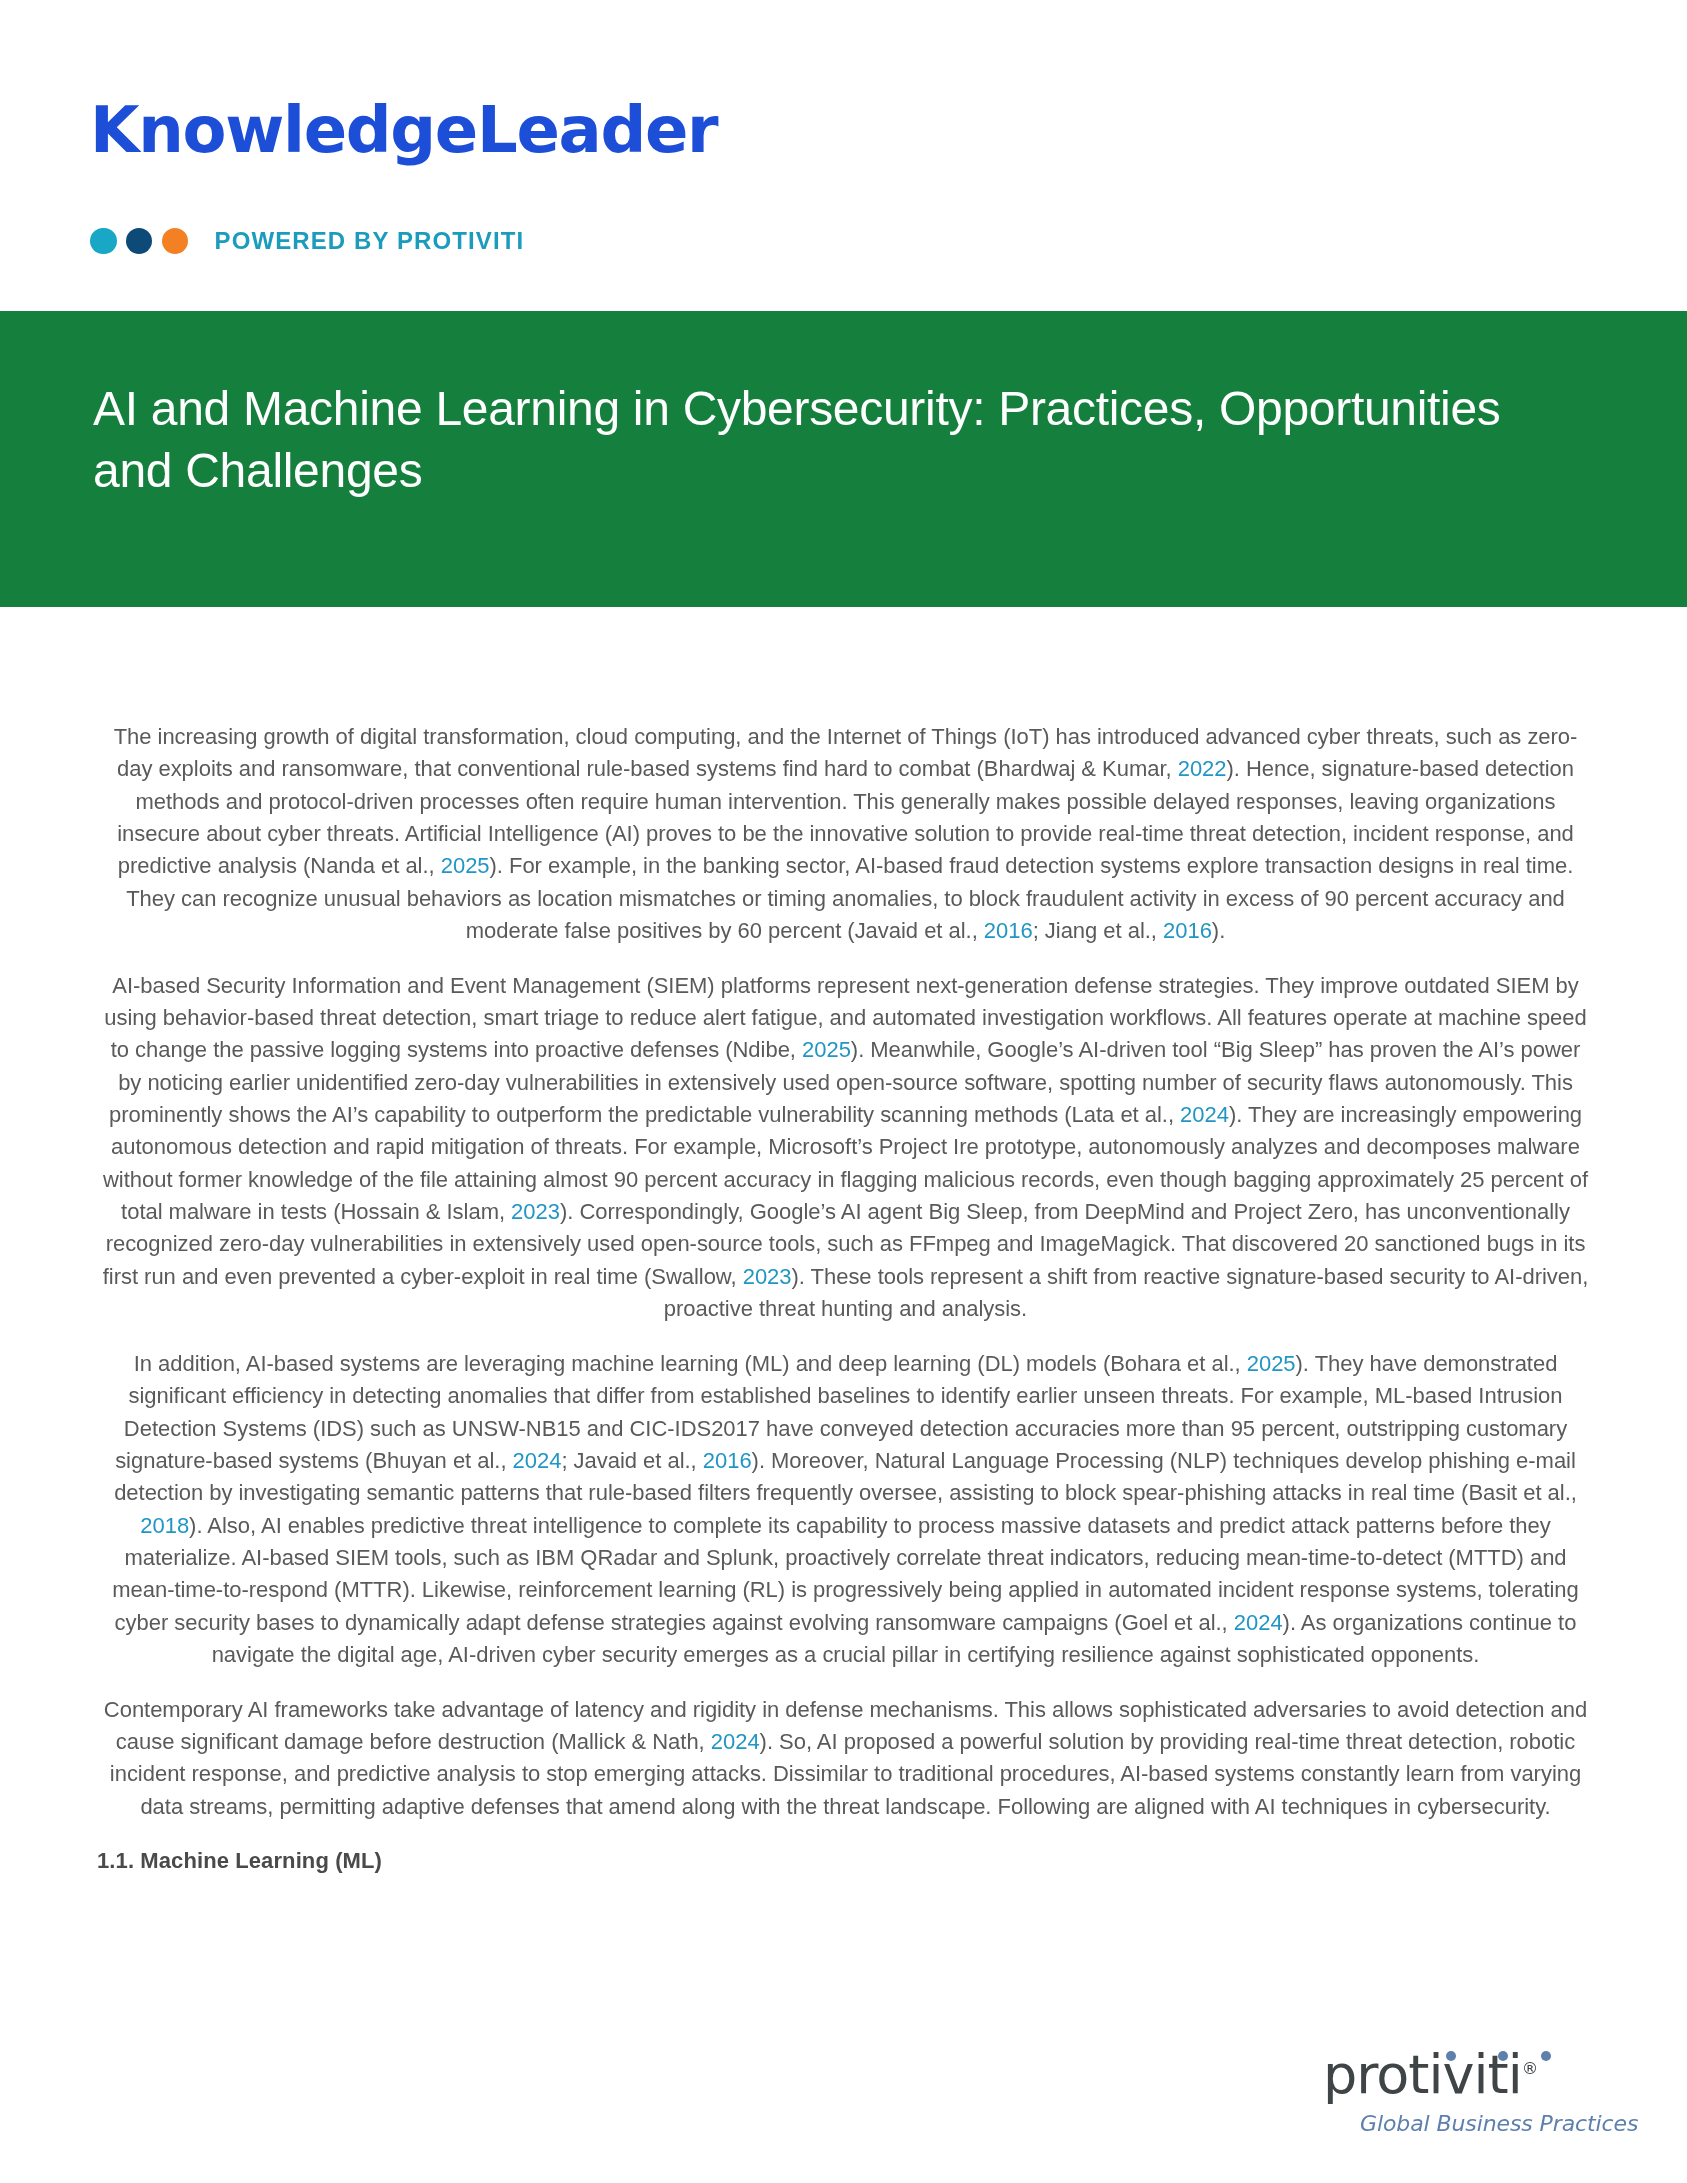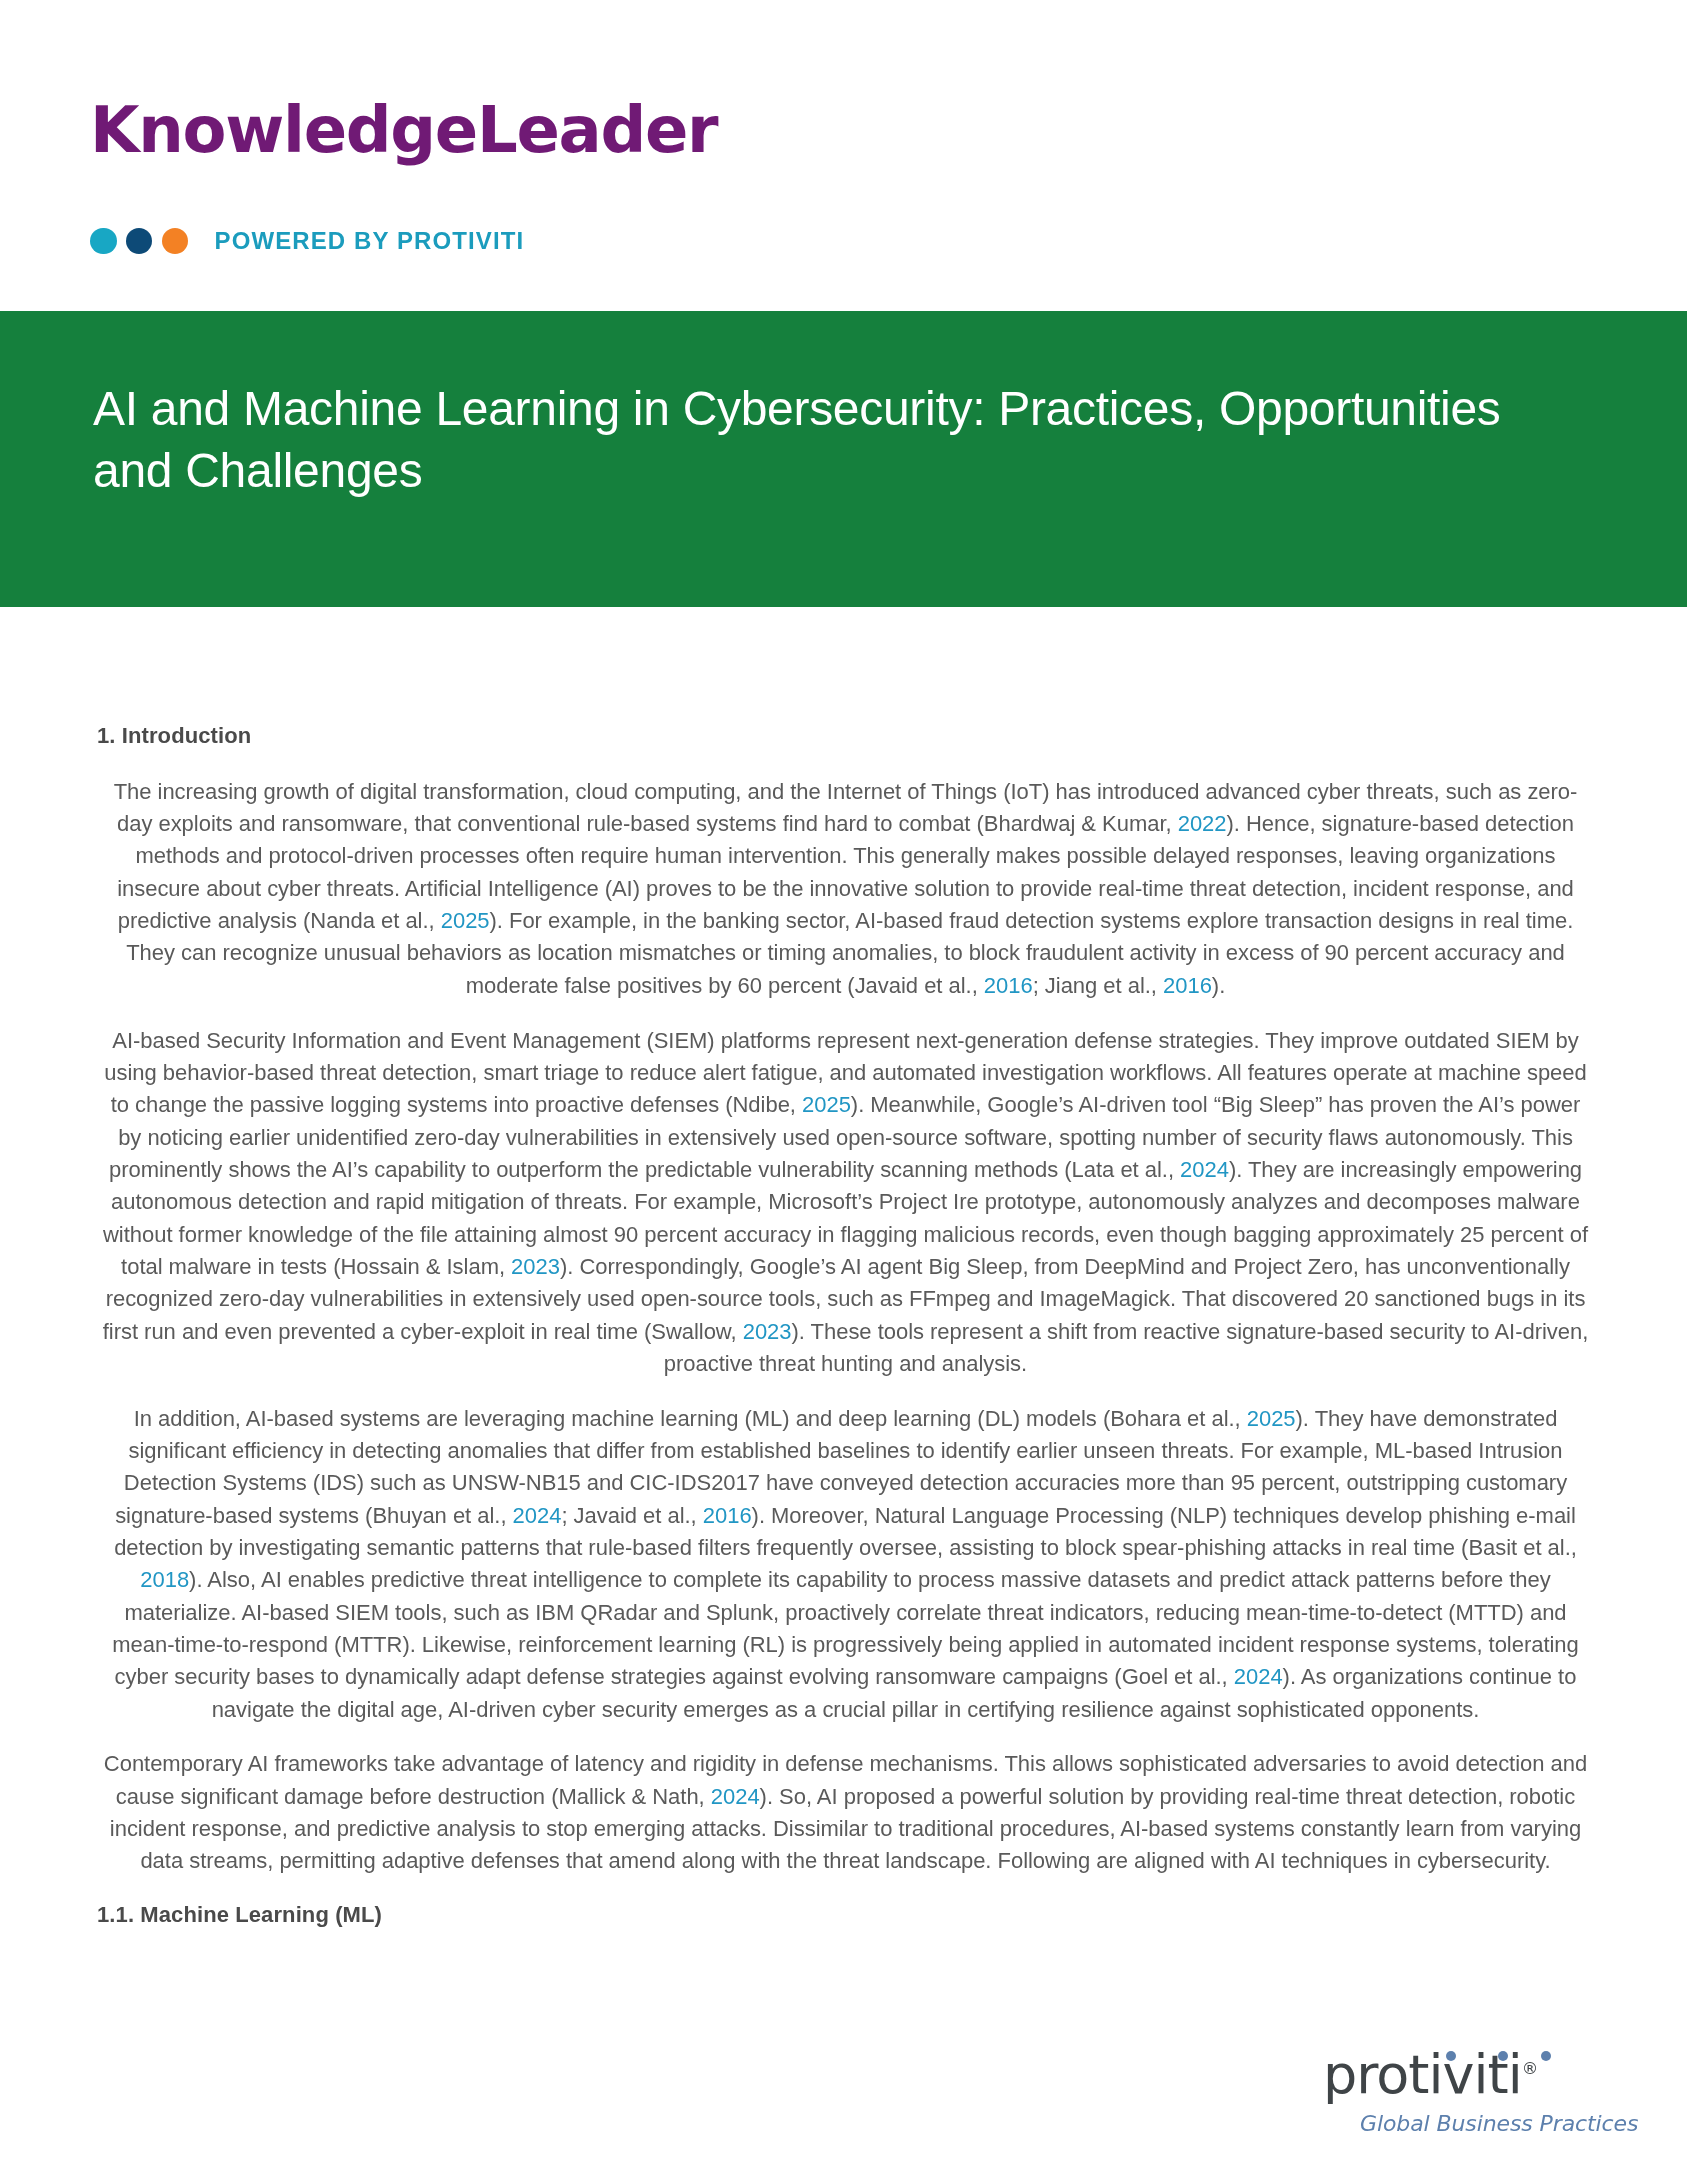--- a/index.html
+++ b/index.html
@@ -35,21 +35,21 @@
   }
   .brand-wordmark {
     position: absolute;
     left: 90px;
     top: 98px;
     font-family: "DejaVu Sans", sans-serif;
     font-size: 64px;
     font-weight: 700;
     letter-spacing: -1.3px;
     line-height: 1;
-    color: #701a75;
+    color: #1d4ed8;
     white-space: nowrap;
   }
   .brand-sub {
     position: absolute;
     left: 90px;
     top: 224px;
     height: 34px;
     display: flex;
     align-items: center;
   }
@@ -195,21 +195,20 @@
       <span class="powered-by">POWERED BY PROTIVITI</span>
     </div>
   </div>
 
   <div class="title-banner">
     <div class="doc-title">AI and Machine Learning in Cybersecurity: Practices, Opportunities and Challenges</div>
   </div>
 
   <div class="content">
 
-    <div class="sec-heading">1. Introduction</div>
 
     <p class="body-par">The increasing growth of digital transformation, cloud computing, and the Internet of Things (IoT) has introduced advanced cyber threats, such as zero-day exploits and ransomware, that conventional rule-based systems find hard to combat (Bhardwaj &amp; Kumar, <span class="cite">2022</span>). Hence, signature-based detection methods and protocol-driven processes often require human intervention. This generally makes possible delayed responses, leaving organizations insecure about cyber threats. Artificial Intelligence (AI) proves to be the innovative solution to provide real-time threat detection, incident response, and predictive analysis (Nanda et al., <span class="cite">2025</span>). For example, in the banking sector, AI-based fraud detection systems explore transaction designs in real time. They can recognize unusual behaviors as location mismatches or timing anomalies, to block fraudulent activity in excess of 90 percent accuracy and moderate false positives by 60 percent (Javaid et al., <span class="cite">2016</span>; Jiang et al., <span class="cite">2016</span>).</p>
     <p class="body-par">AI-based Security Information and Event Management (SIEM) platforms represent next-generation defense strategies. They improve outdated SIEM by using behavior-based threat detection, smart triage to reduce alert fatigue, and automated investigation workflows. All features operate at machine speed to change the passive logging systems into proactive defenses (Ndibe, <span class="cite">2025</span>). Meanwhile, Google’s AI-driven tool “Big Sleep” has proven the AI’s power by noticing earlier unidentified zero-day vulnerabilities in extensively used open-source software, spotting number of security flaws autonomously. This prominently shows the AI’s capability to outperform the predictable vulnerability scanning methods (Lata et al., <span class="cite">2024</span>). They are increasingly empowering autonomous detection and rapid mitigation of threats. For example, Microsoft’s Project Ire prototype, autonomously analyzes and decomposes malware without former knowledge of the file attaining almost 90 percent accuracy in flagging malicious records, even though bagging approximately 25 percent of total malware in tests (Hossain &amp; Islam, <span class="cite">2023</span>). Correspondingly, Google’s AI agent Big Sleep, from DeepMind and Project Zero, has unconventionally recognized zero-day vulnerabilities in extensively used open-source tools, such as FFmpeg and ImageMagick. That discovered 20 sanctioned bugs in its first run and even prevented a cyber-exploit in real time (Swallow, <span class="cite">2023</span>). These tools represent a shift from reactive signature-based security to AI-driven, proactive threat hunting and analysis.</p>
     <p class="body-par">In addition, AI-based systems are leveraging machine learning (ML) and deep learning (DL) models (Bohara et al., <span class="cite">2025</span>). They have demonstrated significant efficiency in detecting anomalies that differ from established baselines to identify earlier unseen threats. For example, ML-based Intrusion Detection Systems (IDS) such as UNSW-NB15 and CIC-IDS2017 have conveyed detection accuracies more than 95 percent, outstripping customary signature-based systems (Bhuyan et al., <span class="cite">2024</span>; Javaid et al., <span class="cite">2016</span>). Moreover, Natural Language Processing (NLP) techniques develop phishing e-mail detection by investigating semantic patterns that rule-based filters frequently oversee, assisting to block spear-phishing attacks in real time (Basit et al., <span class="cite">2018</span>). Also, AI enables predictive threat intelligence to complete its capability to process massive datasets and predict attack patterns before they materialize. AI-based SIEM tools, such as IBM QRadar and Splunk, proactively correlate threat indicators, reducing mean-time-to-detect (MTTD) and mean-time-to-respond (MTTR). Likewise, reinforcement learning (RL) is progressively being applied in automated incident response systems, tolerating cyber security bases to dynamically adapt defense strategies against evolving ransomware campaigns (Goel et al., <span class="cite">2024</span>). As organizations continue to navigate the digital age, AI-driven cyber security emerges as a crucial pillar in certifying resilience against sophisticated opponents.</p>
     <p class="body-par">Contemporary AI frameworks take advantage of latency and rigidity in defense mechanisms. This allows sophisticated adversaries to avoid detection and cause significant damage before destruction (Mallick &amp; Nath, <span class="cite">2024</span>). So, AI proposed a powerful solution by providing real-time threat detection, robotic incident response, and predictive analysis to stop emerging attacks. Dissimilar to traditional procedures, AI-based systems constantly learn from varying data streams, permitting adaptive defenses that amend along with the threat landscape. Following are aligned with AI techniques in cybersecurity.</p>
 
     <div class="sec-heading tight-top">1.1. Machine Learning (ML)</div>
   </div>
 
   <div class="footer-logo">

